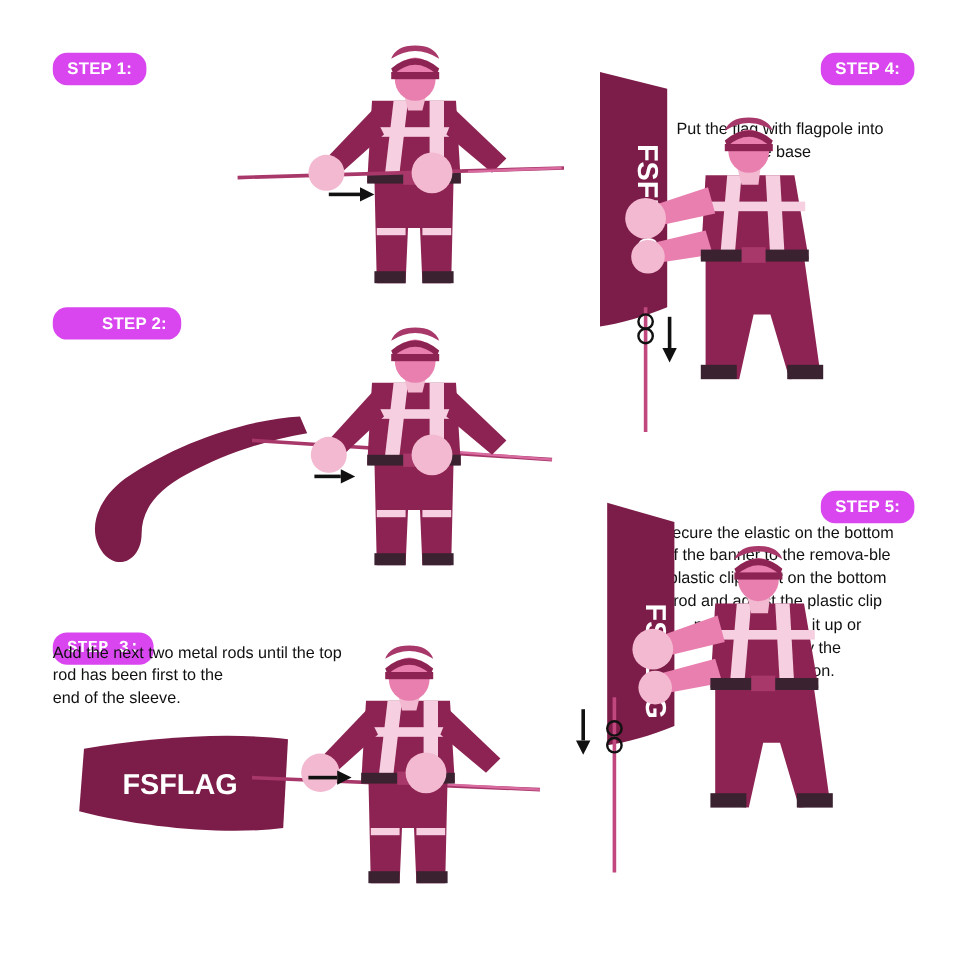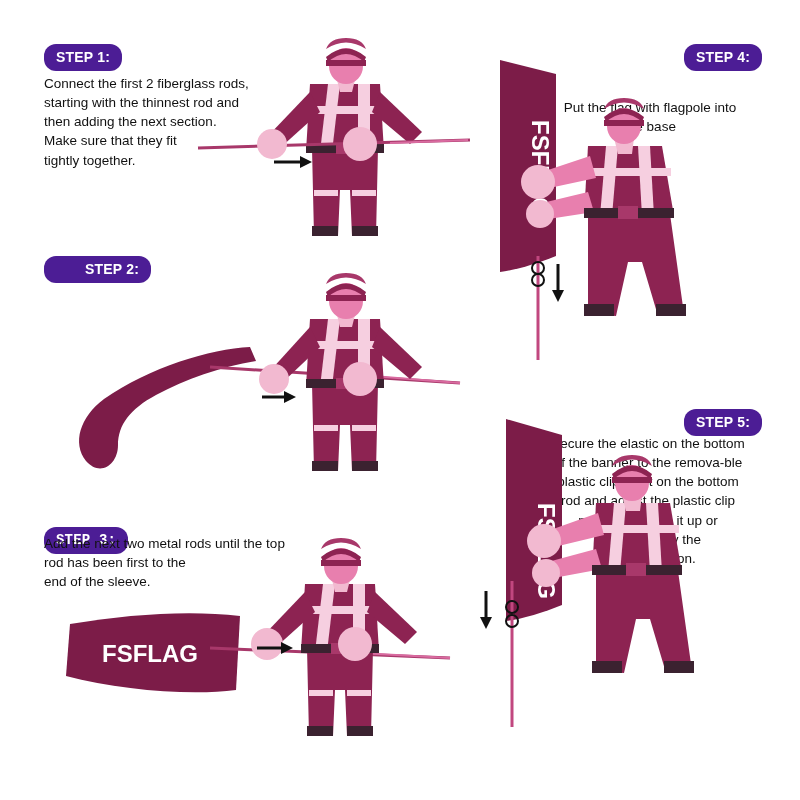--- a/index.html
+++ b/index.html
@@ -15,21 +15,21 @@
     overflow: hidden;
   }
   .stage {
     position: absolute;
     left: 0; top: 0;
     width: 800px;
     height: 800px;
   }
   .step-badge {
     position: absolute;
-    background: #4c1d95;
+    background: #d946ef;
     color: #ffffff;
     font-size: 14px;
     font-weight: bold;
     letter-spacing: 0.2px;
     padding: 5px 12px 6px 12px;
     border-radius: 12px;
     white-space: nowrap;
   }
   .step-text {
     position: absolute;
@@ -65,25 +65,20 @@
     font-weight: bold;
     fill: #ffffff;
   }
 </style>
 </head>
 <body>
 
 <div class="stage">
 
   <div class="step-badge" id="badge-1">STEP 1:</div>
-  <div class="step-text ta-left" id="text-1">Connect the first 2 fiberglass rods,
-starting with the thinnest rod and
-then adding the next section.
-Make sure that they fit
-tightly together.</div>
 
   <div class="art" style="left:240px; top:40px;">
     <svg width="260" height="230" viewBox="0 0 260 230">
 
       <path d="M72,108 L138,108 L136,196 L112,196 L110,150 L100,150 L98,196 L74,196 Z" fill="#8d2352"></path>
       <rect x="72" y="186" width="26" height="10" fill="#3b2230"></rect>
       <rect x="112" y="186" width="26" height="10" fill="#3b2230"></rect>
       <rect x="74" y="150" width="24" height="6" fill="#f6cfe0"></rect>
       <rect x="112" y="150" width="24" height="6" fill="#f6cfe0"></rect>
 

